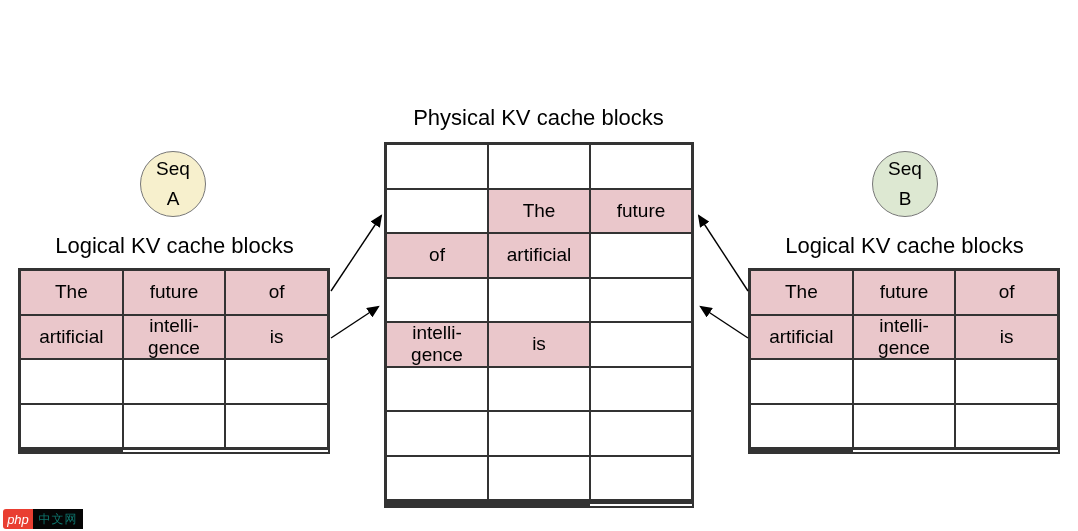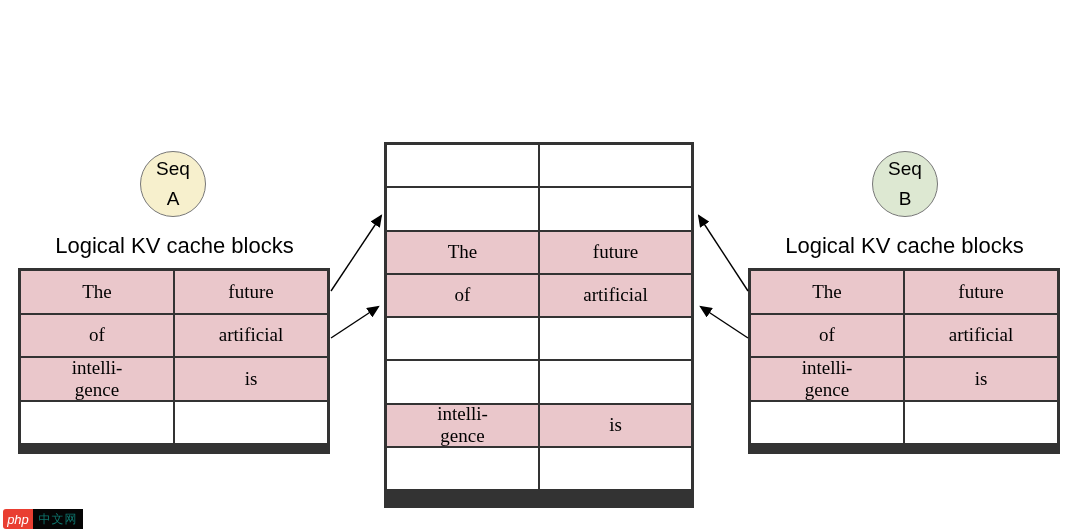--- a/index.html
+++ b/index.html
@@ -60,25 +60,24 @@
     line-height: 30px;
     white-space: pre-line;
   }
   #seq-a { left: 140px; top: 151px; background: var(--seq-a-bg, #f7f0cd); }
   #seq-b { left: 872px; top: 151px; background: var(--seq-b-bg, #dde8d2); }
 
   
   .block-table {
     position: absolute;
     display: grid;
-    grid-template-columns: repeat(2, 1fr);
+    grid-template-columns: repeat(3, 1fr);
     border: 2px solid var(--table-border, #333333);
     box-sizing: border-box;
     background: #ffffff;
-    font-family: Liberation Serif, serif;
   }
   #physical-table {
     left: 384px; top: 142px;
     width: 310px; height: 366px;
     grid-template-rows: repeat(8, 1fr);
   }
   #logical-left-table, #logical-right-table {
     top: 268px;
     width: 312px; height: 186px;
     grid-template-rows: repeat(4, 1fr);
@@ -142,20 +141,21 @@
     justify-content: center;
     letter-spacing: 1px;
   }
 </style>
 </head>
 <body>
 
 <div id="canvas">
 
 
+  <div class="section-title" id="physical-title">Physical KV cache blocks</div>
 
   <div class="seq-circle" id="seq-a">
     <span>Seq
 A</span>
   </div>
   <div class="seq-circle" id="seq-b">
     <span>Seq
 B</span>
   </div>
 

